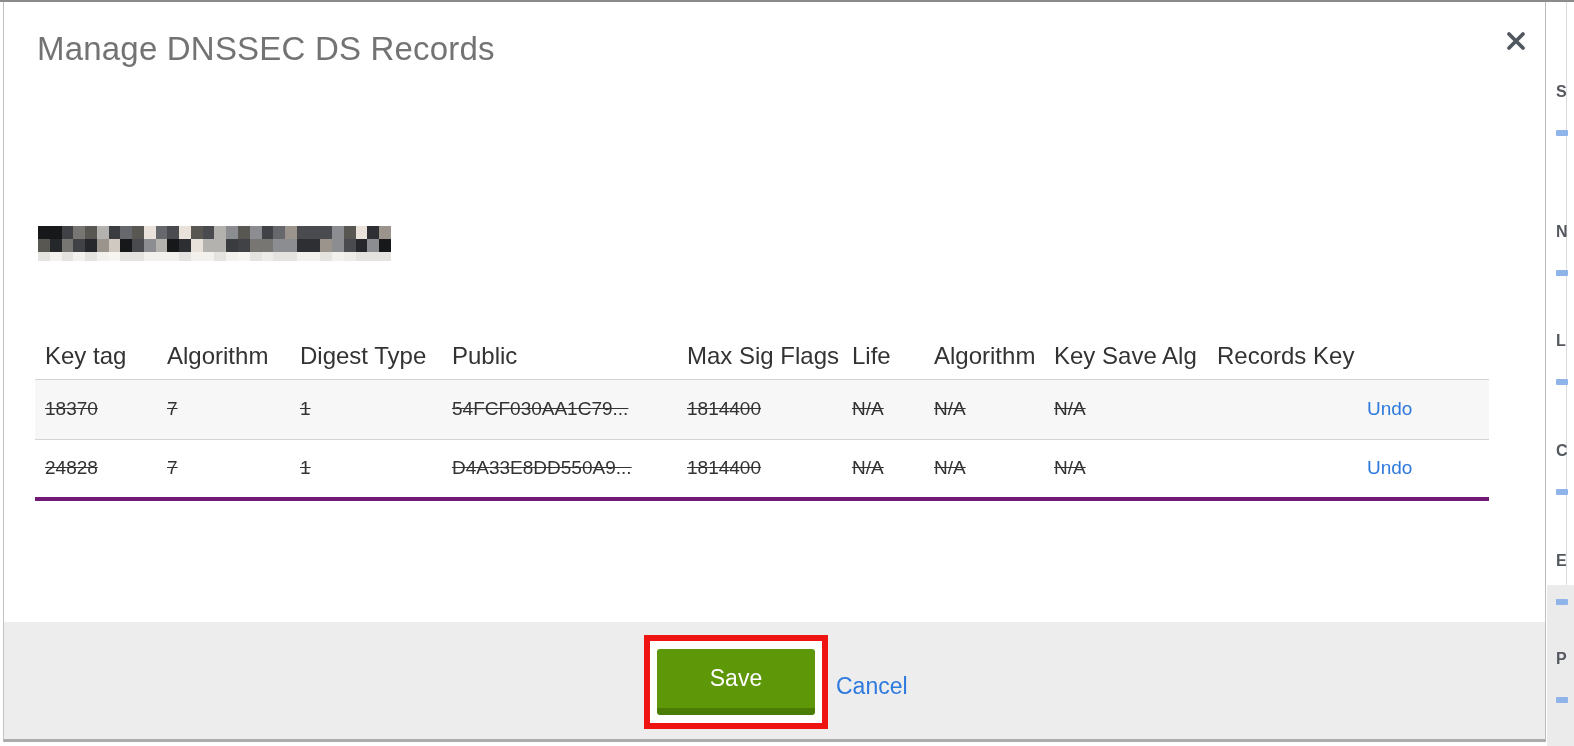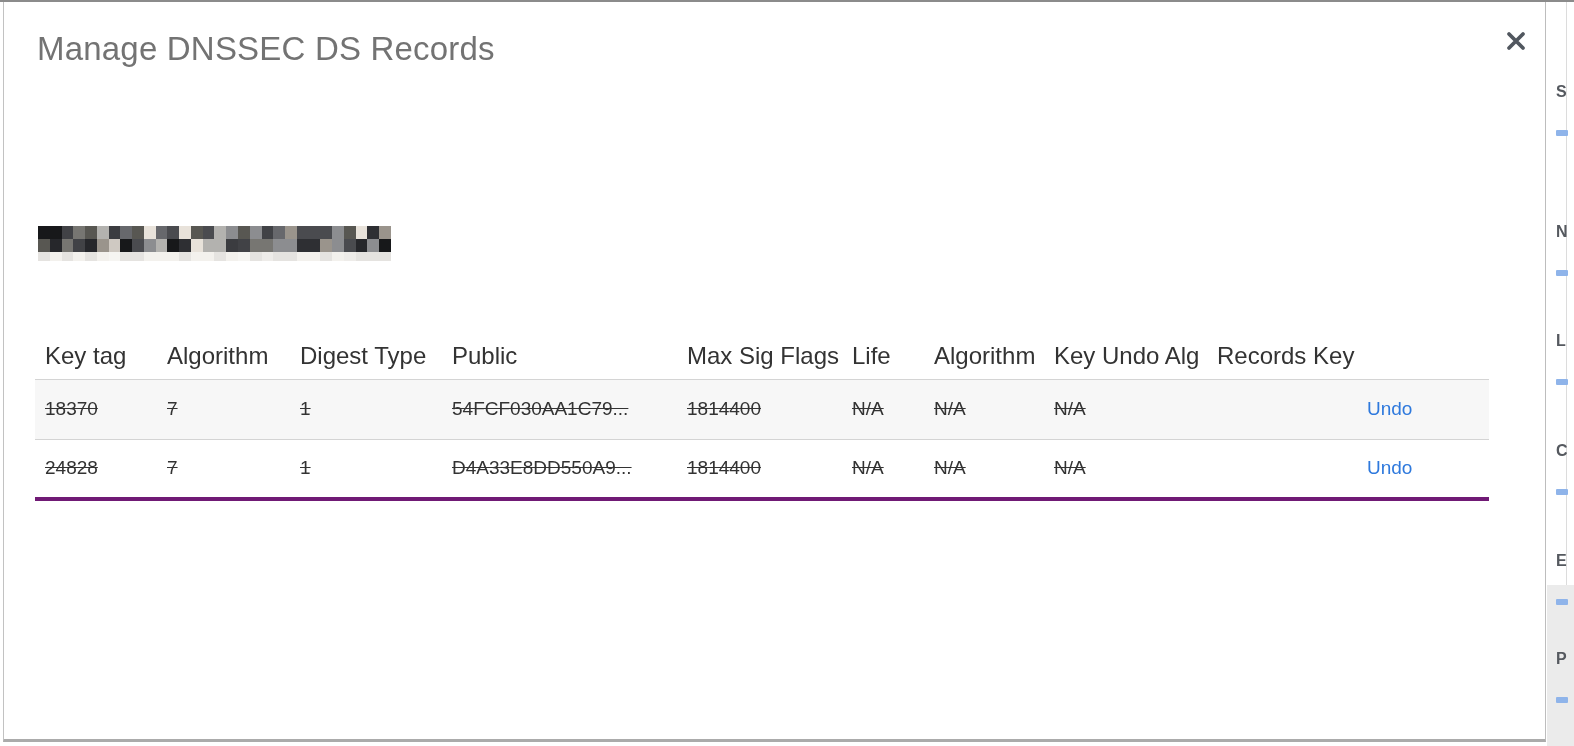--- a/index.html
+++ b/index.html
@@ -196,21 +196,21 @@
     </colgroup>
     <thead>
       <tr>
         <th>Key tag</th>
         <th>Algorithm</th>
         <th>Digest Type</th>
         <th>Public</th>
         <th>Max Sig Flags</th>
         <th>Life</th>
         <th>Algorithm</th>
-        <th>Key Undo Alg</th>
+        <th>Key Save Alg</th>
         <th>Records Key</th>
         <th></th>
       </tr>
     </thead>
     <tbody>
       <tr>
         <td><span class="struck">18370</span></td>
         <td><span class="struck">7</span></td>
         <td><span class="struck">1</span></td>
         <td><span class="struck">54FCF030AA1C79...</span></td>
@@ -230,20 +230,26 @@
         <td><span class="struck">N/A</span></td>
         <td><span class="struck">N/A</span></td>
         <td><span class="struck">N/A</span></td>
         <td><span></span></td>
         <td class="action-cell"><a class="undo-link">Undo</a></td>
       </tr>
     </tbody>
   </table>
 
 
+  <div class="footer">
+    <div class="annotation-box">
+      <button class="save-btn">Save</button>
+    </div>
+    <a class="cancel-link">Cancel</a>
+  </div>
 
 </div>
 
 <div class="bg-strip">
   <div class="edge-line"></div>
   <div class="gray-block"></div>
 <div class="frag-cap" style="top: 83px;">S</div>
     <div class="frag-link" style="top: 130px;"></div>
     <div class="frag-cap" style="top: 223px;">N</div>
     <div class="frag-link" style="top: 270px;"></div>

